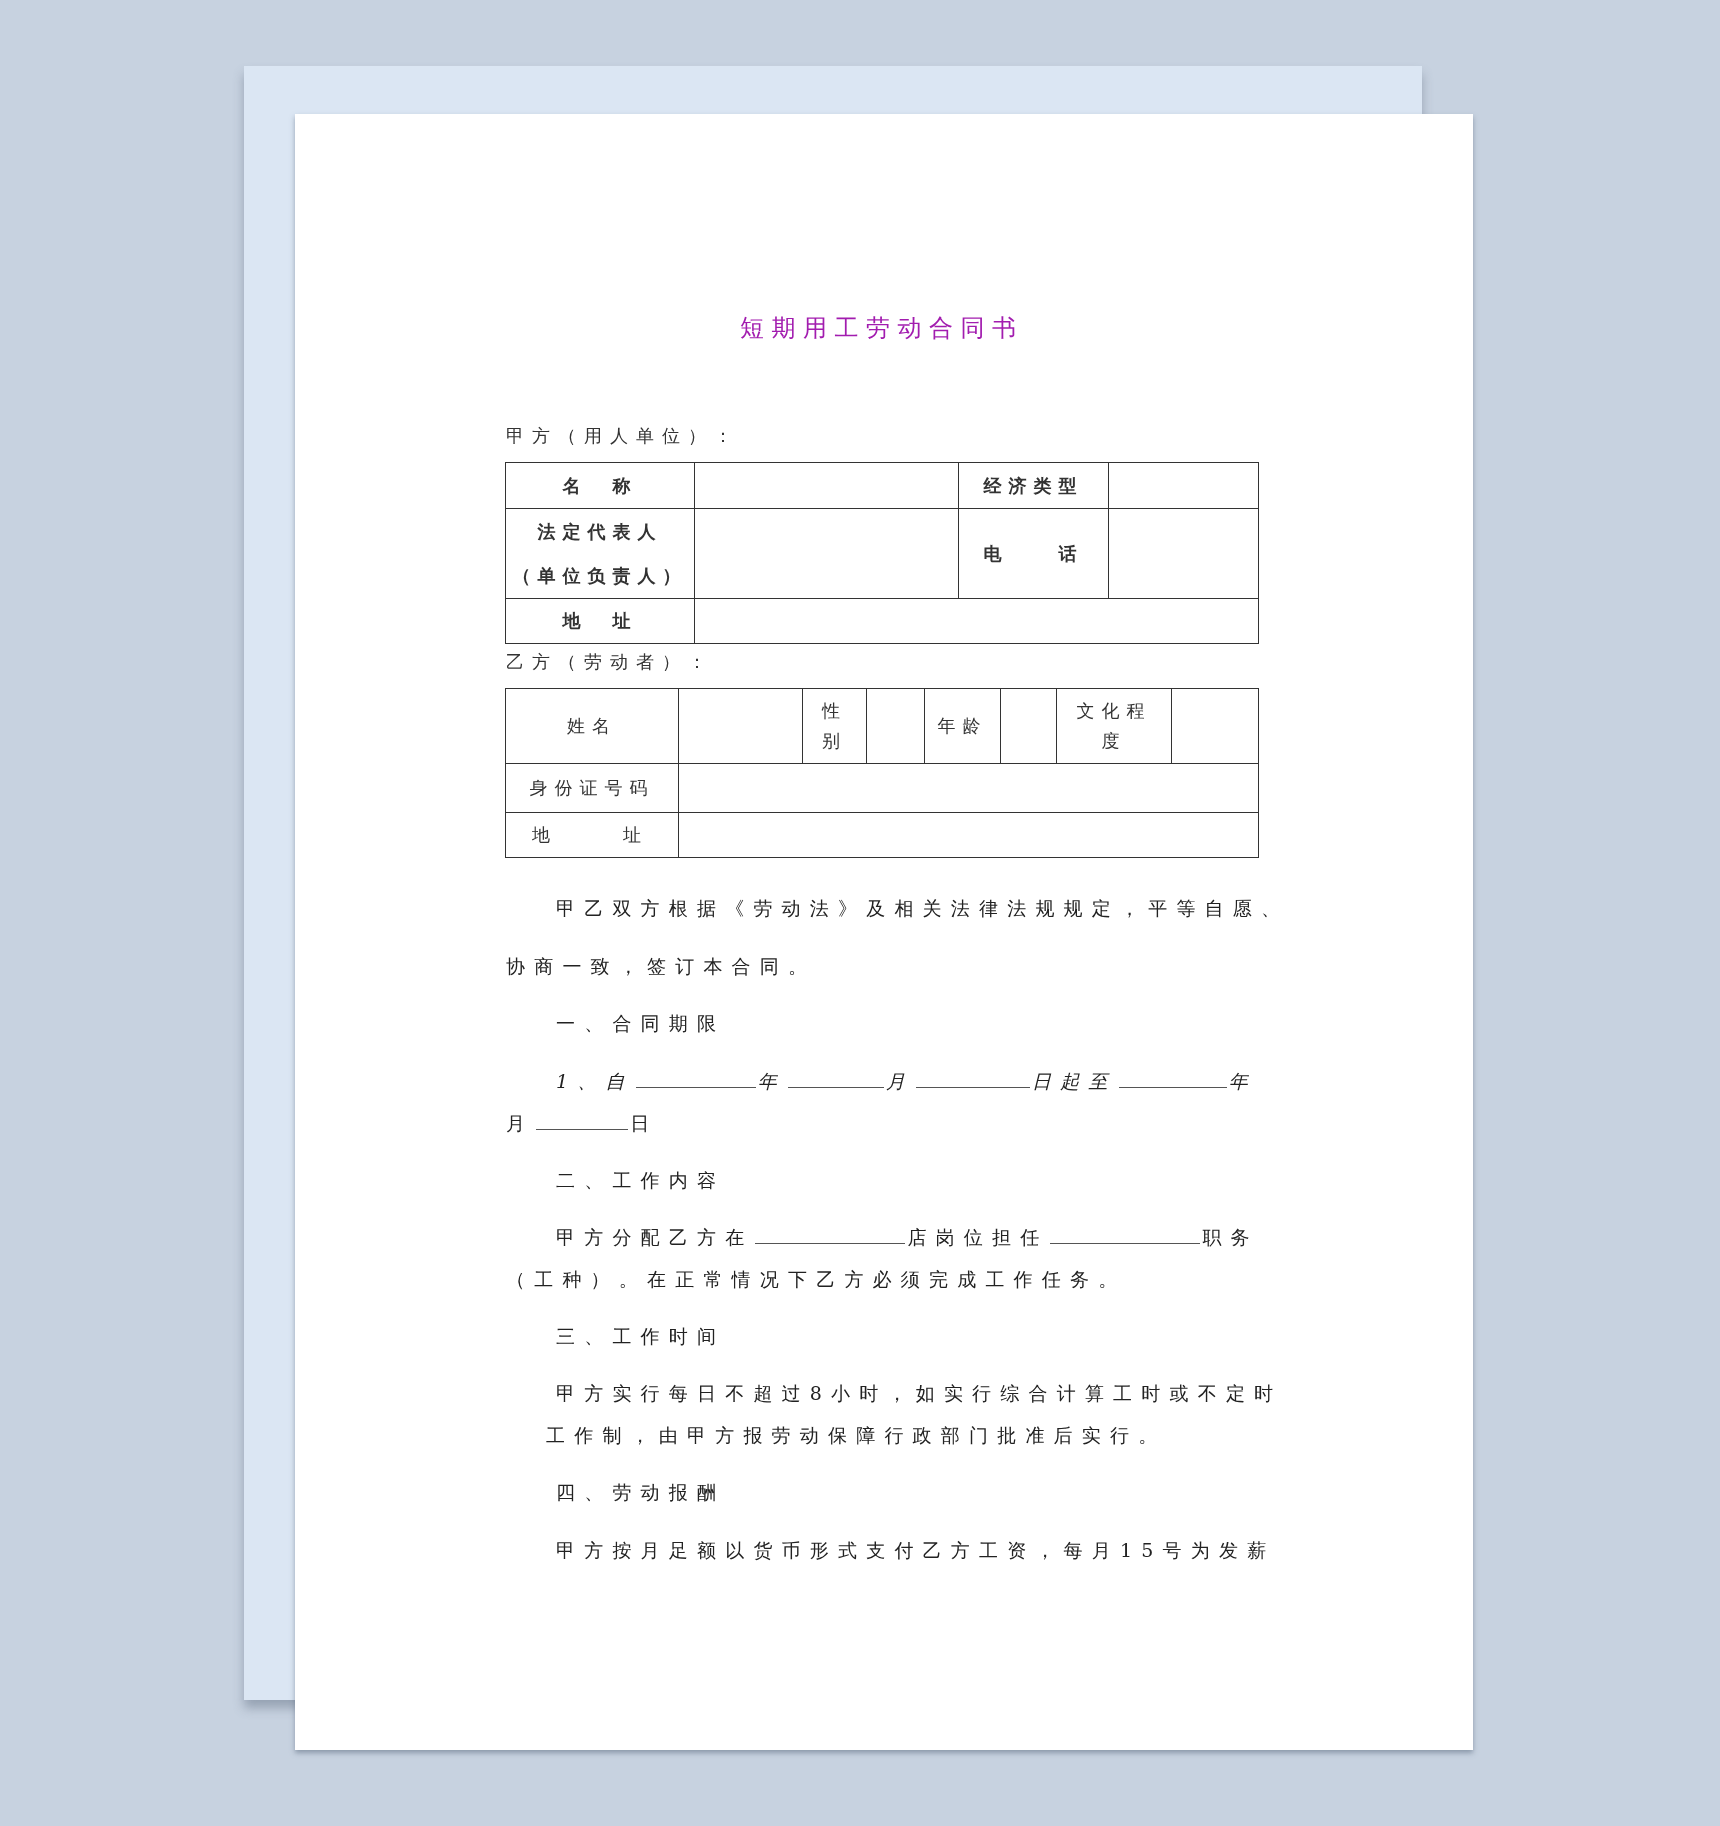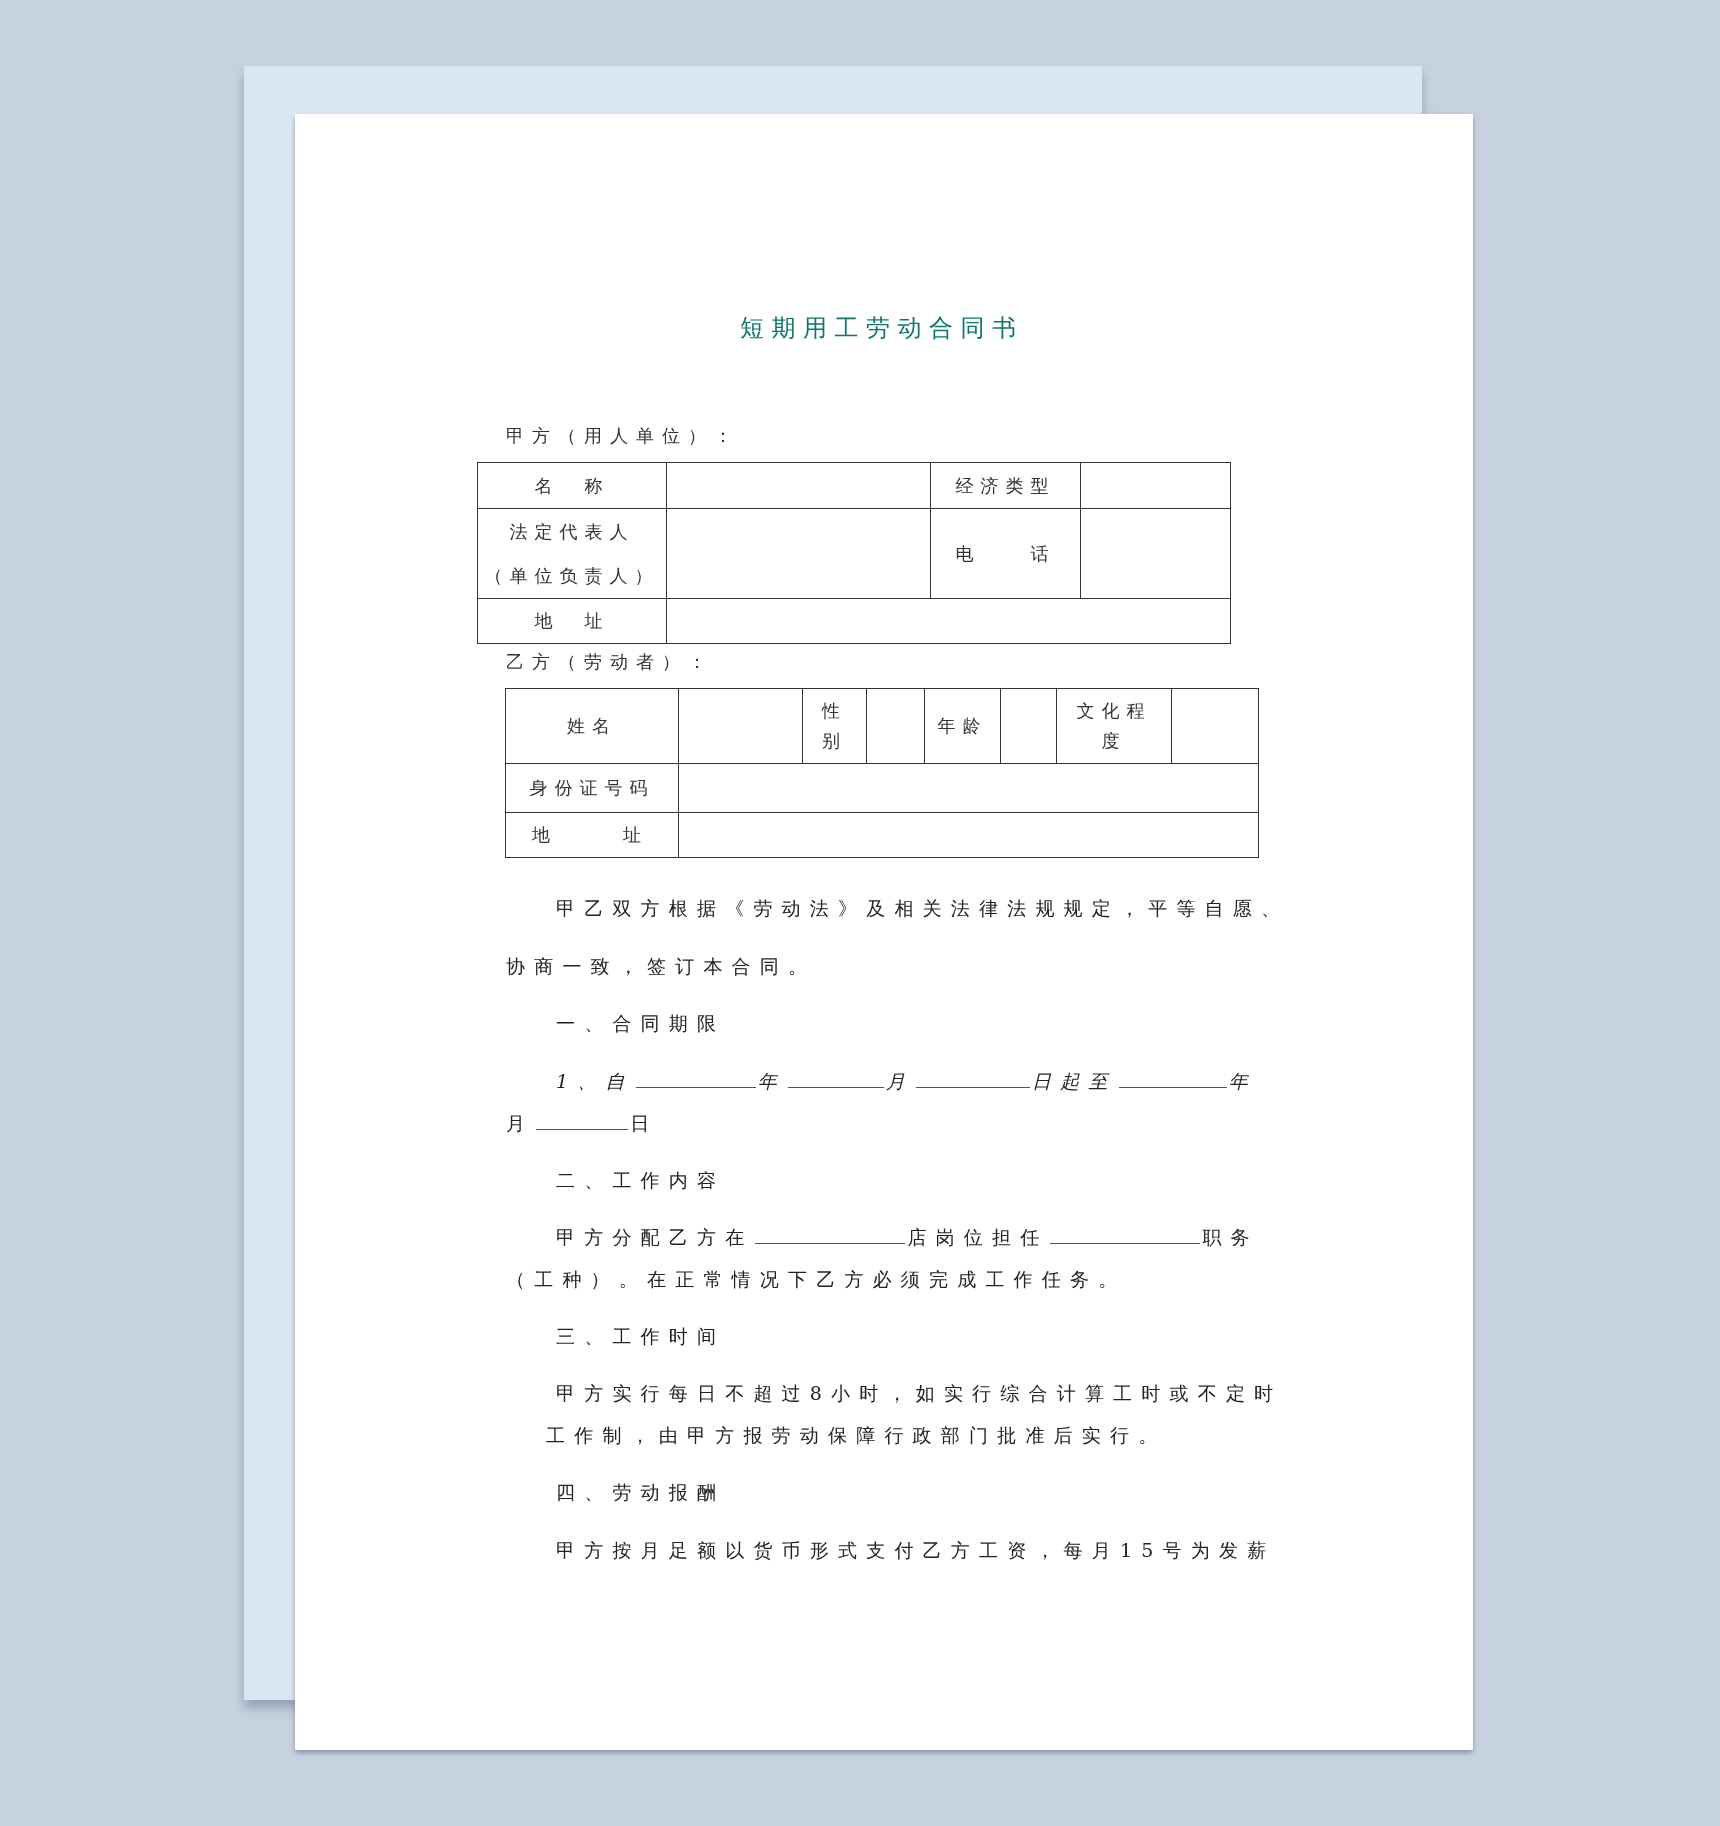--- a/index.html
+++ b/index.html
@@ -14,21 +14,21 @@
     background:#dbe6f3;
     box-shadow:0 8px 10px rgba(90,105,125,0.45);
   }
   .front-page {
     position:absolute; left:295px; top:114px; width:1178px; height:1636px;
     background:#ffffff;
     box-shadow:0 3px 5px rgba(90,105,125,0.55);
   }
   .abs { position:absolute; white-space:nowrap; }
   .title {
-    left:740px; top:312px; font-size:24px; letter-spacing:7.5px; color:#0f766e;
+    left:740px; top:312px; font-size:24px; letter-spacing:7.5px; color:#a21caf;
     line-height:32px;
   }
   .sec-label { font-size:18px; letter-spacing:8px; line-height:24px; color:#333; }
   table.grid {
     position:absolute; border-collapse:collapse; table-layout:fixed;
   }
   table.grid td {
     border:1.5px solid #333; padding:0; text-align:center; vertical-align:middle;
     font-size:18px; letter-spacing:7px; color:#333; line-height:30px;
   }
@@ -38,21 +38,21 @@
 </head>
 <body>
 
 <div class="back-page"></div>
 <div class="front-page"></div>
 
 <div class="abs title">短期用工劳动合同书</div>
 
 <div class="abs sec-label" style="left:506px;top:424px;">甲方（用人单位）：</div>
 
-<table class="grid" style="left:477px;top:462px;width:753px;height:181px;">
+<table class="grid" style="left:505px;top:462px;width:753px;height:181px;font-weight:bold;">
   <colgroup>
     <col style="width:189px">
       <col style="width:264px">
       <col style="width:150px">
       <col style="width:150px">
   </colgroup>
   <tbody>
       <tr style="height:46px">
     <td>名　称</td>
     <td></td>

